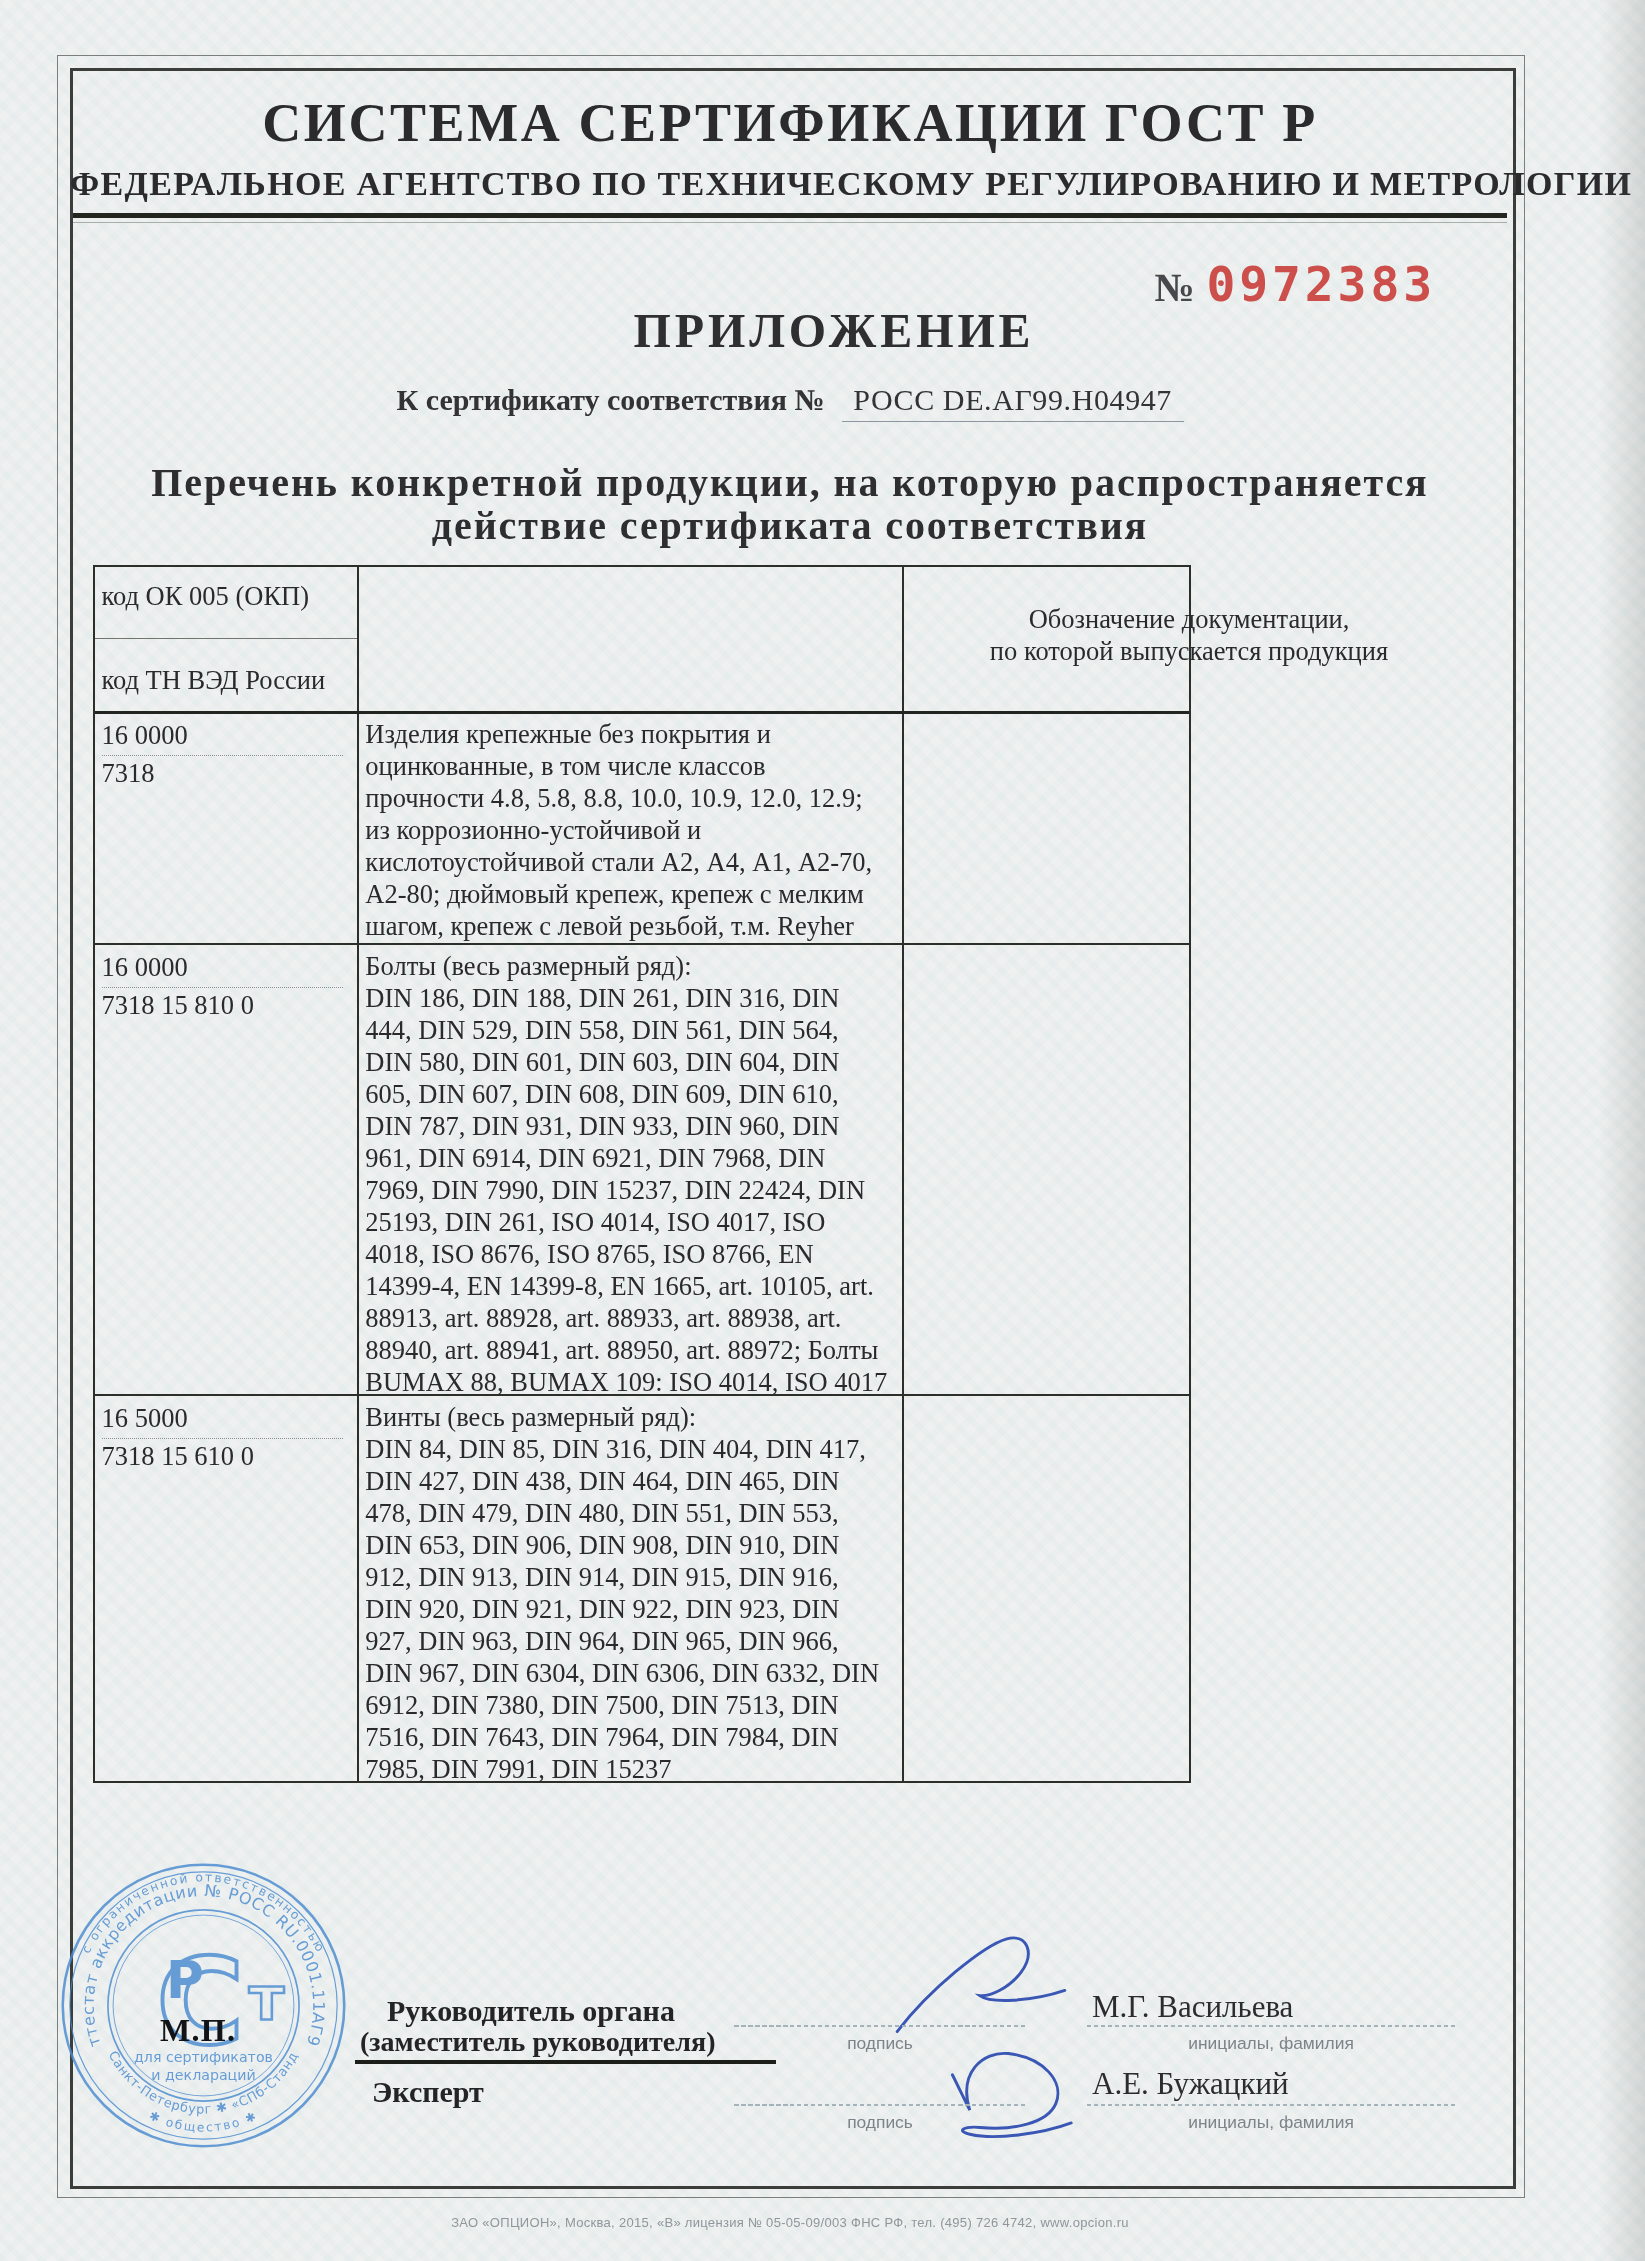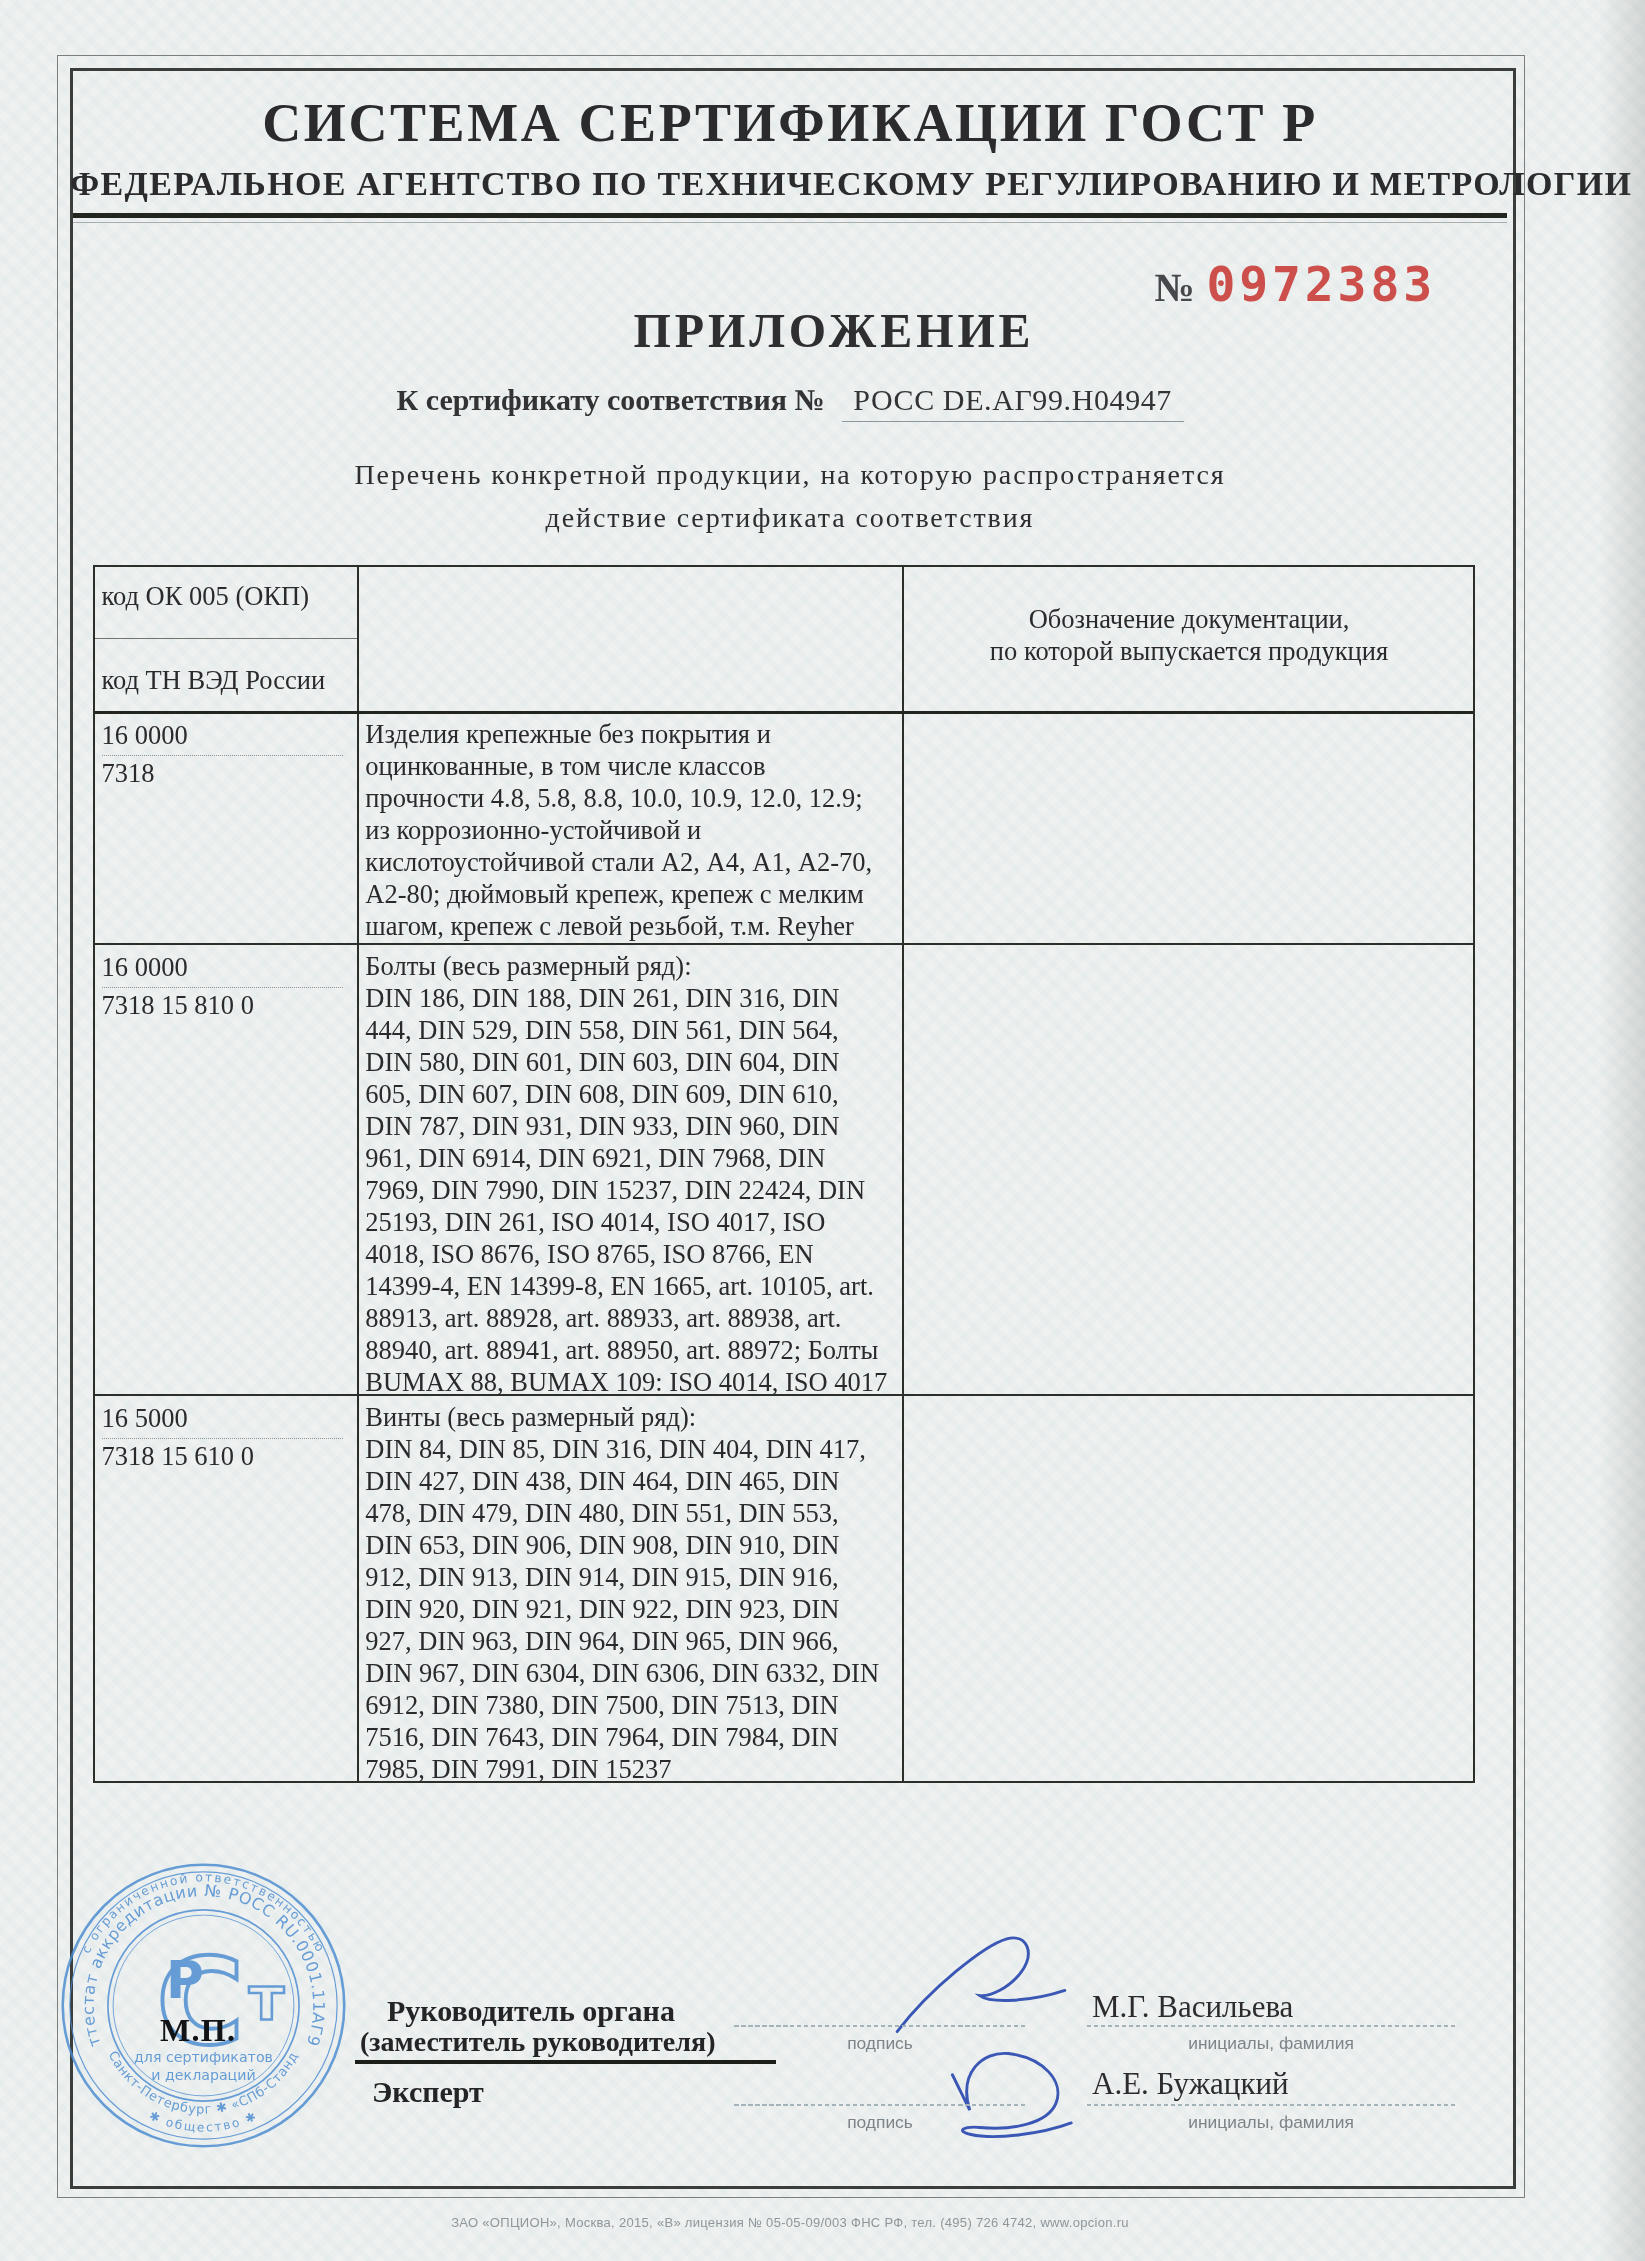--- a/index.html
+++ b/index.html
@@ -25,25 +25,25 @@
   .number-row{left:0;top:256px;width:1436px;display:flex;justify-content:flex-end;
               align-items:baseline;gap:11.6px;}
   .number-prefix{font-size:40px;color:#46484c;font-weight:bold;}
   .number-value{font-family:"DejaVu Sans Mono",monospace;font-size:48px;color:#cc4f4b;
                 letter-spacing:3.9px;font-weight:bold;}
   .doc-title{left:70px;top:303px;width:1440px;text-align:center;font-size:48px;font-weight:bold;
              letter-spacing:3.9px;color:#2f2f31;margin-left:44px;}
   .cert-line{left:70px;top:383px;width:1440px;text-align:center;font-size:30px;color:#333335;}
   .cert-label{font-weight:bold;margin-right:17px;}
   .cert-value{border-bottom:1.9px solid #8c97a0;padding:0 11.6px 5.2px 11.6px;letter-spacing:0.6px;}
-  .subtitle{left:70px;width:1440px;text-align:center;font-size:28px;font-weight:normal;
+  .subtitle{left:70px;width:1440px;text-align:center;font-size:40px;font-weight:bold;
             letter-spacing:1.9px;color:#2e2e30;}
   .sub1{top:459px;} .sub2{top:502px;}
 
-  .tbl{left:93px;top:565px;width:1382px;height:1218px;border:2.6px solid #2c2e2a;box-sizing:border-box;}
+  .tbl{left:93px;top:565px;width:1098px;height:1218px;border:2.6px solid #2c2e2a;box-sizing:border-box;}
   .vline{position:absolute;top:0;width:1.9px;height:100%;background:#2c2e2a;}
   .v1{left:262px;} .v2{left:807px;}
   .hline{position:absolute;left:0;width:100%;background:#2c2e2a;}
   .h-header{top:144px;height:3.2px;background:#22241f;}
   .h-r1{top:376px;height:1.9px;} .h-r2{top:827px;height:1.9px;}
   .c1-divider{position:absolute;left:0;top:71px;width:262px;height:1.3px;background:#70756f;}
   .cell{position:absolute;box-sizing:border-box;font-size:26.5px;line-height:32px;color:#2a2a2c;}
   .th1a{left:6.5px;top:13px;width:252px;}
   .th1b{left:6.5px;top:97px;width:252px;}
   .th2{left:264px;top:36px;width:543px;text-align:center;}

